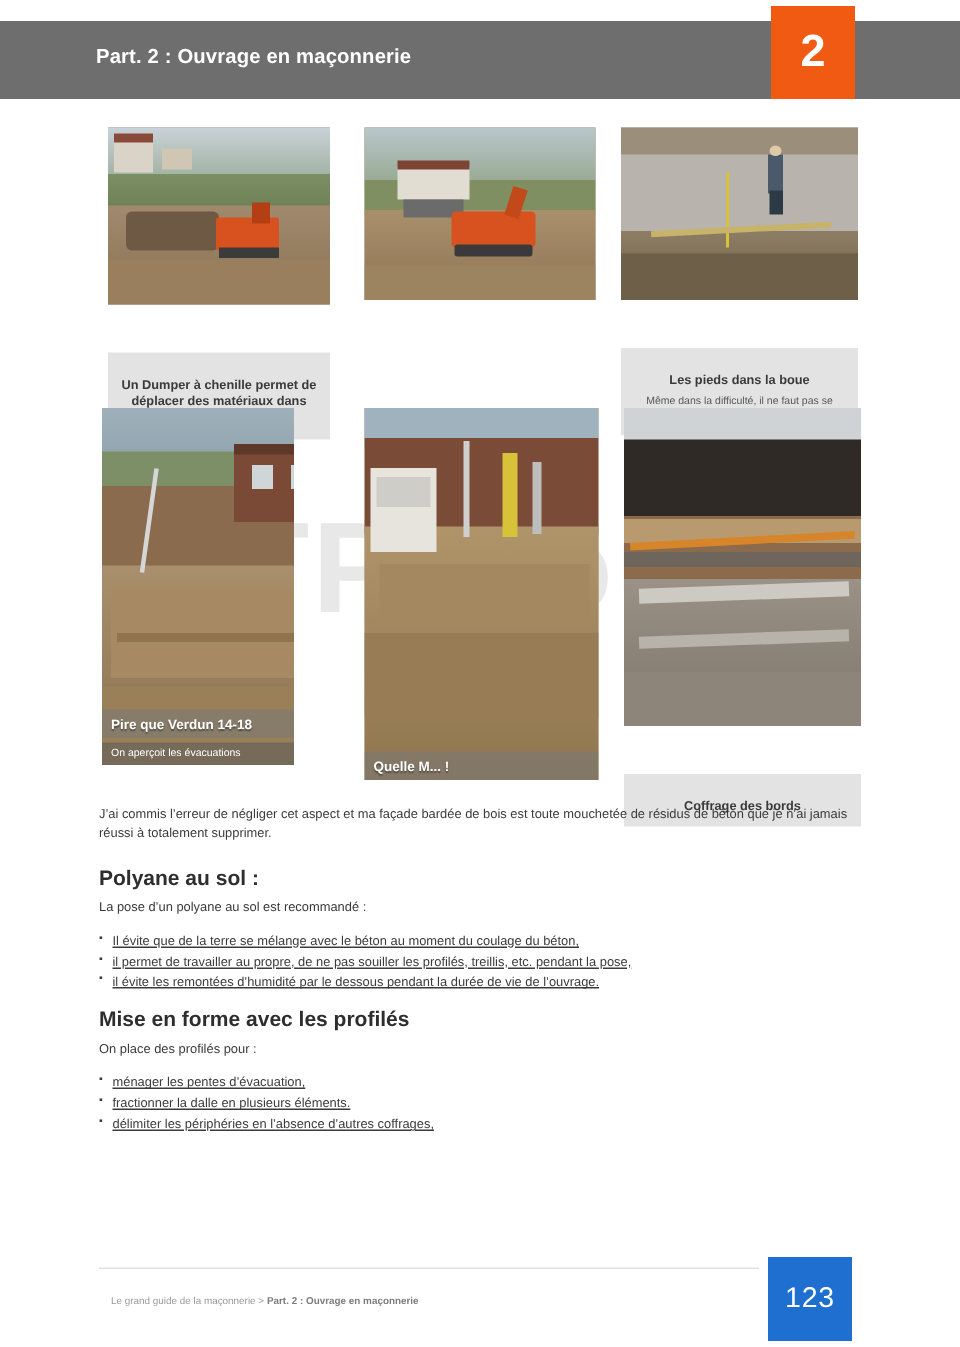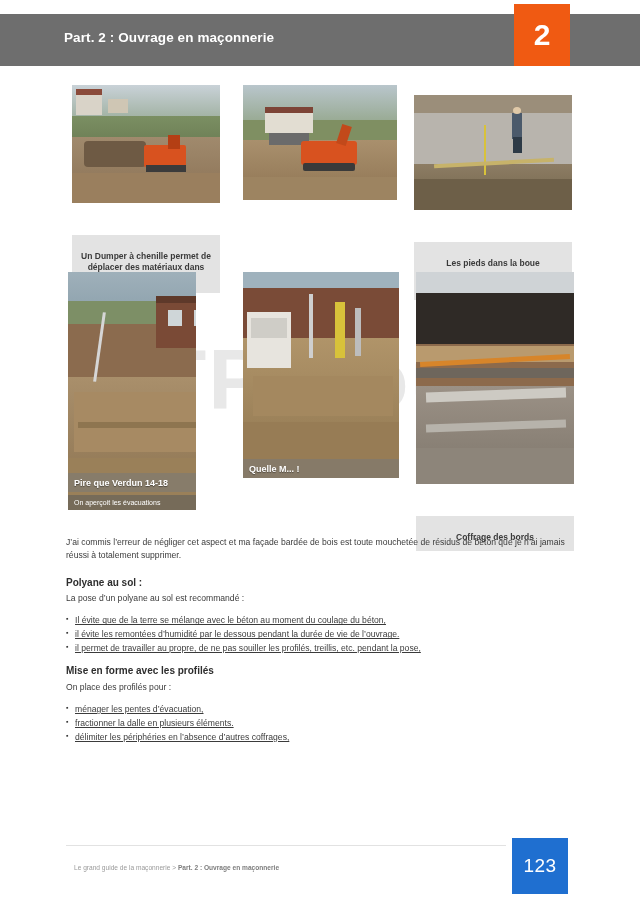--- a/index.html
+++ b/index.html
@@ -149,21 +149,21 @@
     left: 66px;
     width: 508px;
     font-size: 8.6px;
     line-height: 1.55;
     color: #3b3b3b;
   }
   .body-text p { margin: 0 0 2px 0; }
   .sub-head {
     font-weight: bold;
     color: #2e2e2e;
-    font-size: 10px;
+    font-size: 14px;
     margin: 0;
   }
   .bullets { margin: 0; padding: 0; list-style: none; }
   .bullets li {
     font-size: 8.6px;
     line-height: 1.62;
     padding-left: 9px;
     position: relative;
     text-decoration: underline;
   }
@@ -257,21 +257,21 @@
         <div style="position:absolute;left:22px;top:22px;width:48px;height:6px;background:#7d4436;"></div>
         <div style="position:absolute;left:26px;top:48px;width:40px;height:12px;background:#6b6b6b;"></div>
         <div style="position:absolute;left:58px;top:56px;width:56px;height:24px;background:#d8521f;border-radius:3px;"></div>
         <div style="position:absolute;left:96px;top:40px;width:10px;height:20px;background:#c2491a;transform:rotate(18deg);"></div>
         <div style="position:absolute;left:60px;top:78px;width:52px;height:8px;background:#3a3a3a;border-radius:2px;"></div>
         <div style="position:absolute;left:0;top:92px;width:100%;height:23px;background:#9d8461;"></div>
       </div>
     </div>
   </div>
 
-  <div class="fig" style="left:414px; top:95px; width:158px;">
+  <div class="fig" style="left:414px; top:85px; width:158px;">
     <div class="photo" style="height:115px; background:#7f7a72;">
       <div class="scene">
         <div style="position:absolute;left:0;top:0;width:100%;height:18%;background:#9b8e7a;"></div>
         <div style="position:absolute;left:0;top:16%;width:100%;height:46%;background:#b8b4ad;"></div>
         <div style="position:absolute;left:0;top:60%;width:100%;height:40%;background:linear-gradient(#8d7d64,#6f6149);"></div>
         <div style="position:absolute;left:98px;top:18px;width:10px;height:26px;background:#4b5a6b;"></div>
         <div style="position:absolute;left:99px;top:12px;width:8px;height:7px;background:#e0c9a8;border-radius:50%;"></div>
         <div style="position:absolute;left:99px;top:42px;width:9px;height:16px;background:#2d3a46;"></div>
         <div style="position:absolute;left:70px;top:30px;width:2px;height:50px;background:#d8c23a;"></div>
         <div style="position:absolute;left:20px;top:66px;width:120px;height:4px;background:#c7b36a;transform:rotate(-3deg);"></div>
@@ -303,21 +303,21 @@
       <div class="cap-overlay" style="bottom:18px;">
         <span class="cap-title">Pire que Verdun 14-18</span>
       </div>
       <div class="cap-overlay2">
         <span class="cap-sub">On aperçoit les évacuations</span>
       </div>
     </div>
   </div>
 
   <div class="fig" style="left:243px; top:272px; width:156px;">
-    <div class="photo" style="height:206px; background:#9a8363;">
+    <div class="photo" style="height:248px; background:#9a8363;">
       <div class="scene">
         <div style="position:absolute;left:0;top:0;width:100%;height:10%;background:#9fb2bd;"></div>
         <div style="position:absolute;left:0;top:8%;width:100%;height:26%;background:#7a4b37;"></div>
         <div style="position:absolute;left:0;top:32%;width:100%;height:68%;background:linear-gradient(#b09469,#8f7650);"></div>
         <div style="position:absolute;left:4px;top:40px;width:44px;height:56px;background:#e7e4de;"></div>
         <div style="position:absolute;left:8px;top:46px;width:36px;height:20px;background:#cfcdc7;"></div>
         <div style="position:absolute;left:66px;top:22px;width:4px;height:64px;background:#cfcfcf;"></div>
         <div style="position:absolute;left:92px;top:30px;width:10px;height:56px;background:#d8c23a;"></div>
         <div style="position:absolute;left:112px;top:36px;width:6px;height:48px;background:#bdbdbd;"></div>
         <div style="position:absolute;left:10px;top:104px;width:140px;height:40px;background:#a4885f;"></div>
@@ -351,22 +351,22 @@
 
   <div class="body-text" style="top:536px;">
     <p>J’ai commis l’erreur de négliger cet aspect et ma façade bardée de bois est toute mouchetée de résidus de béton que je n’ai jamais réussi à totalement supprimer.</p>
 
     <div class="gap-md"></div>
     <p class="sub-head">Polyane au sol :</p>
     <p>La pose d’un polyane au sol est recommandé :</p>
     <div class="gap-sm"></div>
     <ul class="bullets">
       <li>Il évite que de la terre se mélange avec le béton au moment du coulage du béton,</li>
+      <li>il permet de travailler au propre, de ne pas souiller les profilés, treillis, etc. pendant la pose,</li>
       <li>il évite les remontées d’humidité par le dessous pendant la durée de vie de l’ouvrage.</li>
-      <li>il permet de travailler au propre, de ne pas souiller les profilés, treillis, etc. pendant la pose,</li>
     </ul>
 
     <div class="gap-sm"></div>
     <p class="sub-head">Mise en forme avec les profilés</p>
     <p>On place des profilés pour :</p>
     <div class="gap-sm"></div>
     <ul class="bullets">
       <li>ménager les pentes d’évacuation,</li>
       <li>fractionner la dalle en plusieurs éléments.</li>
       <li>délimiter les périphéries en l’absence d’autres coffrages,</li>

